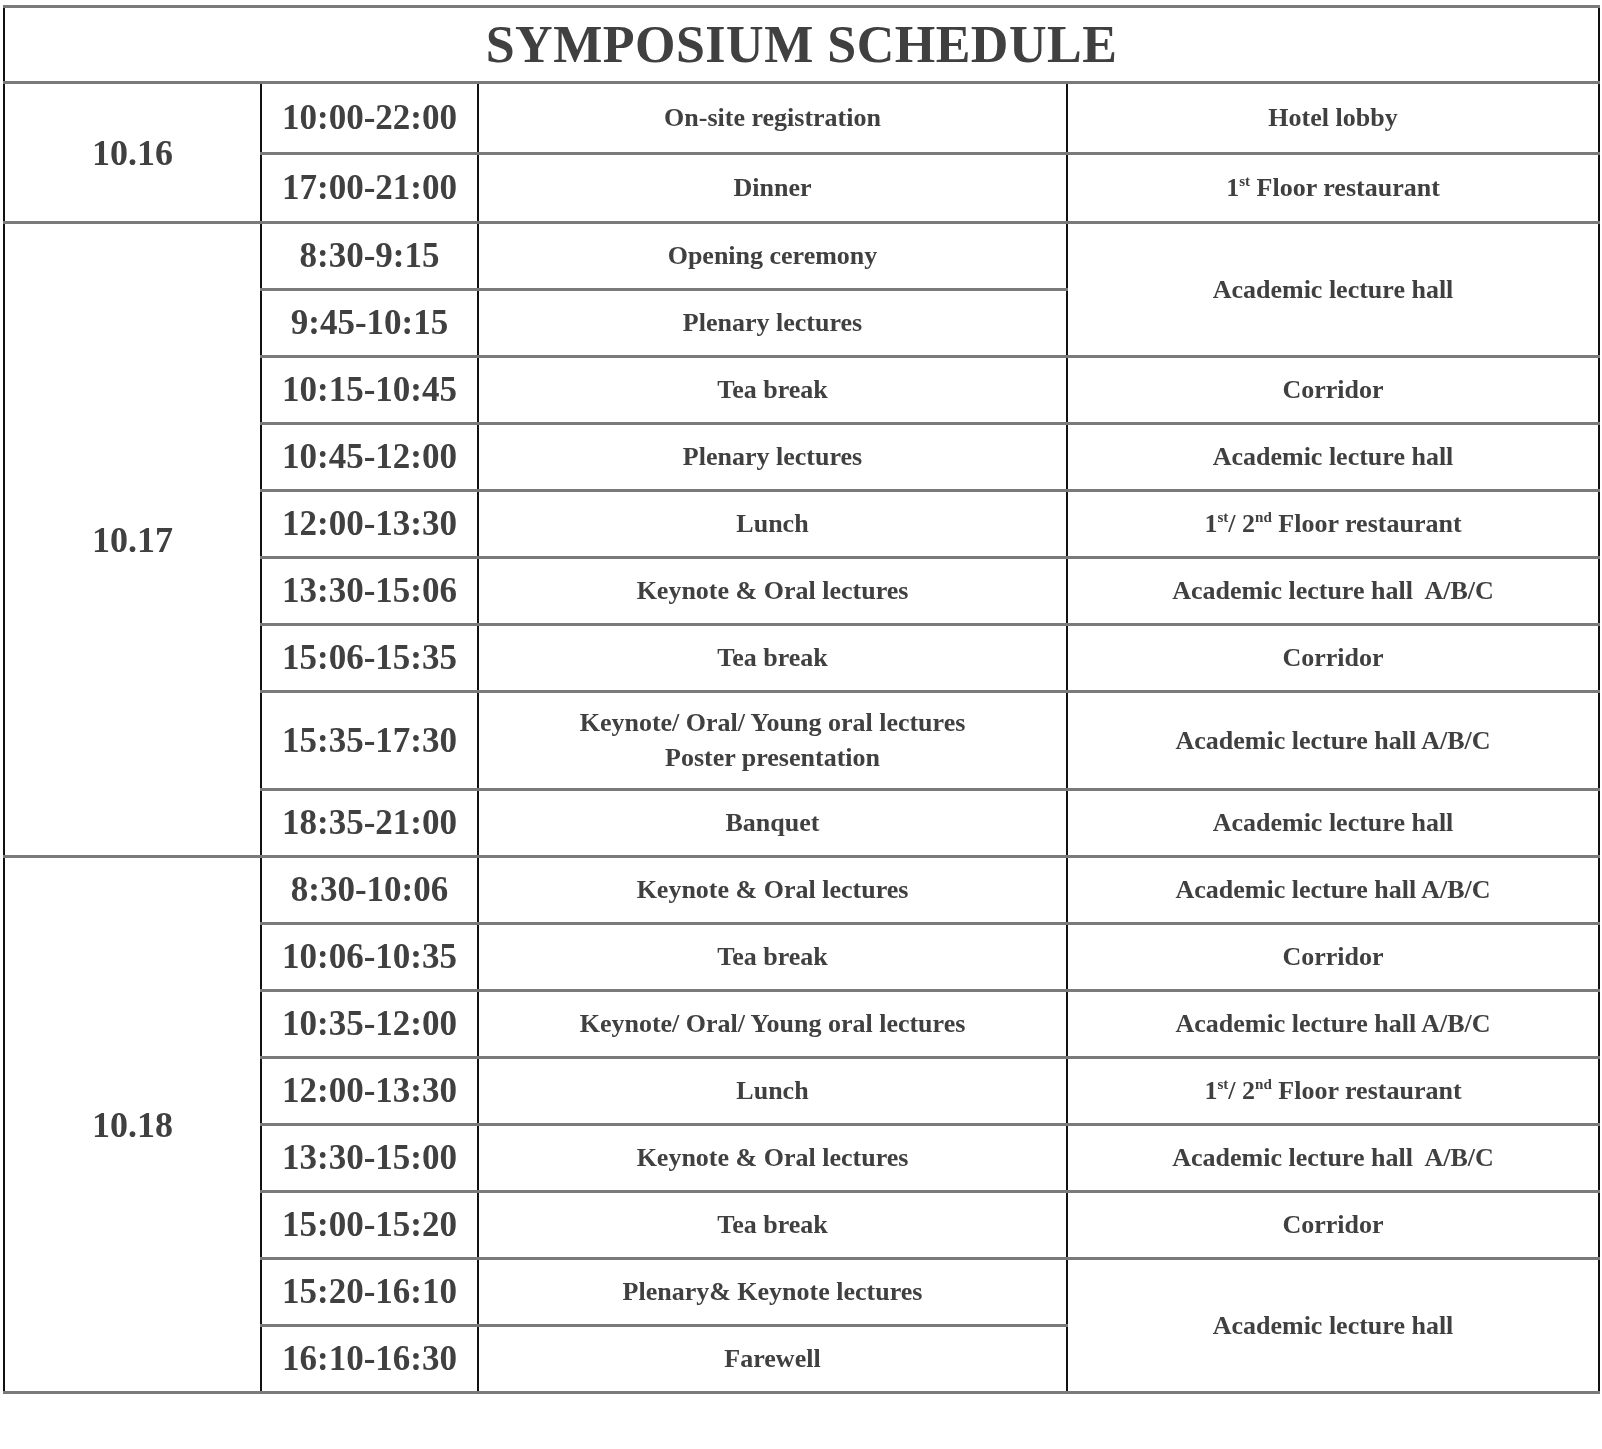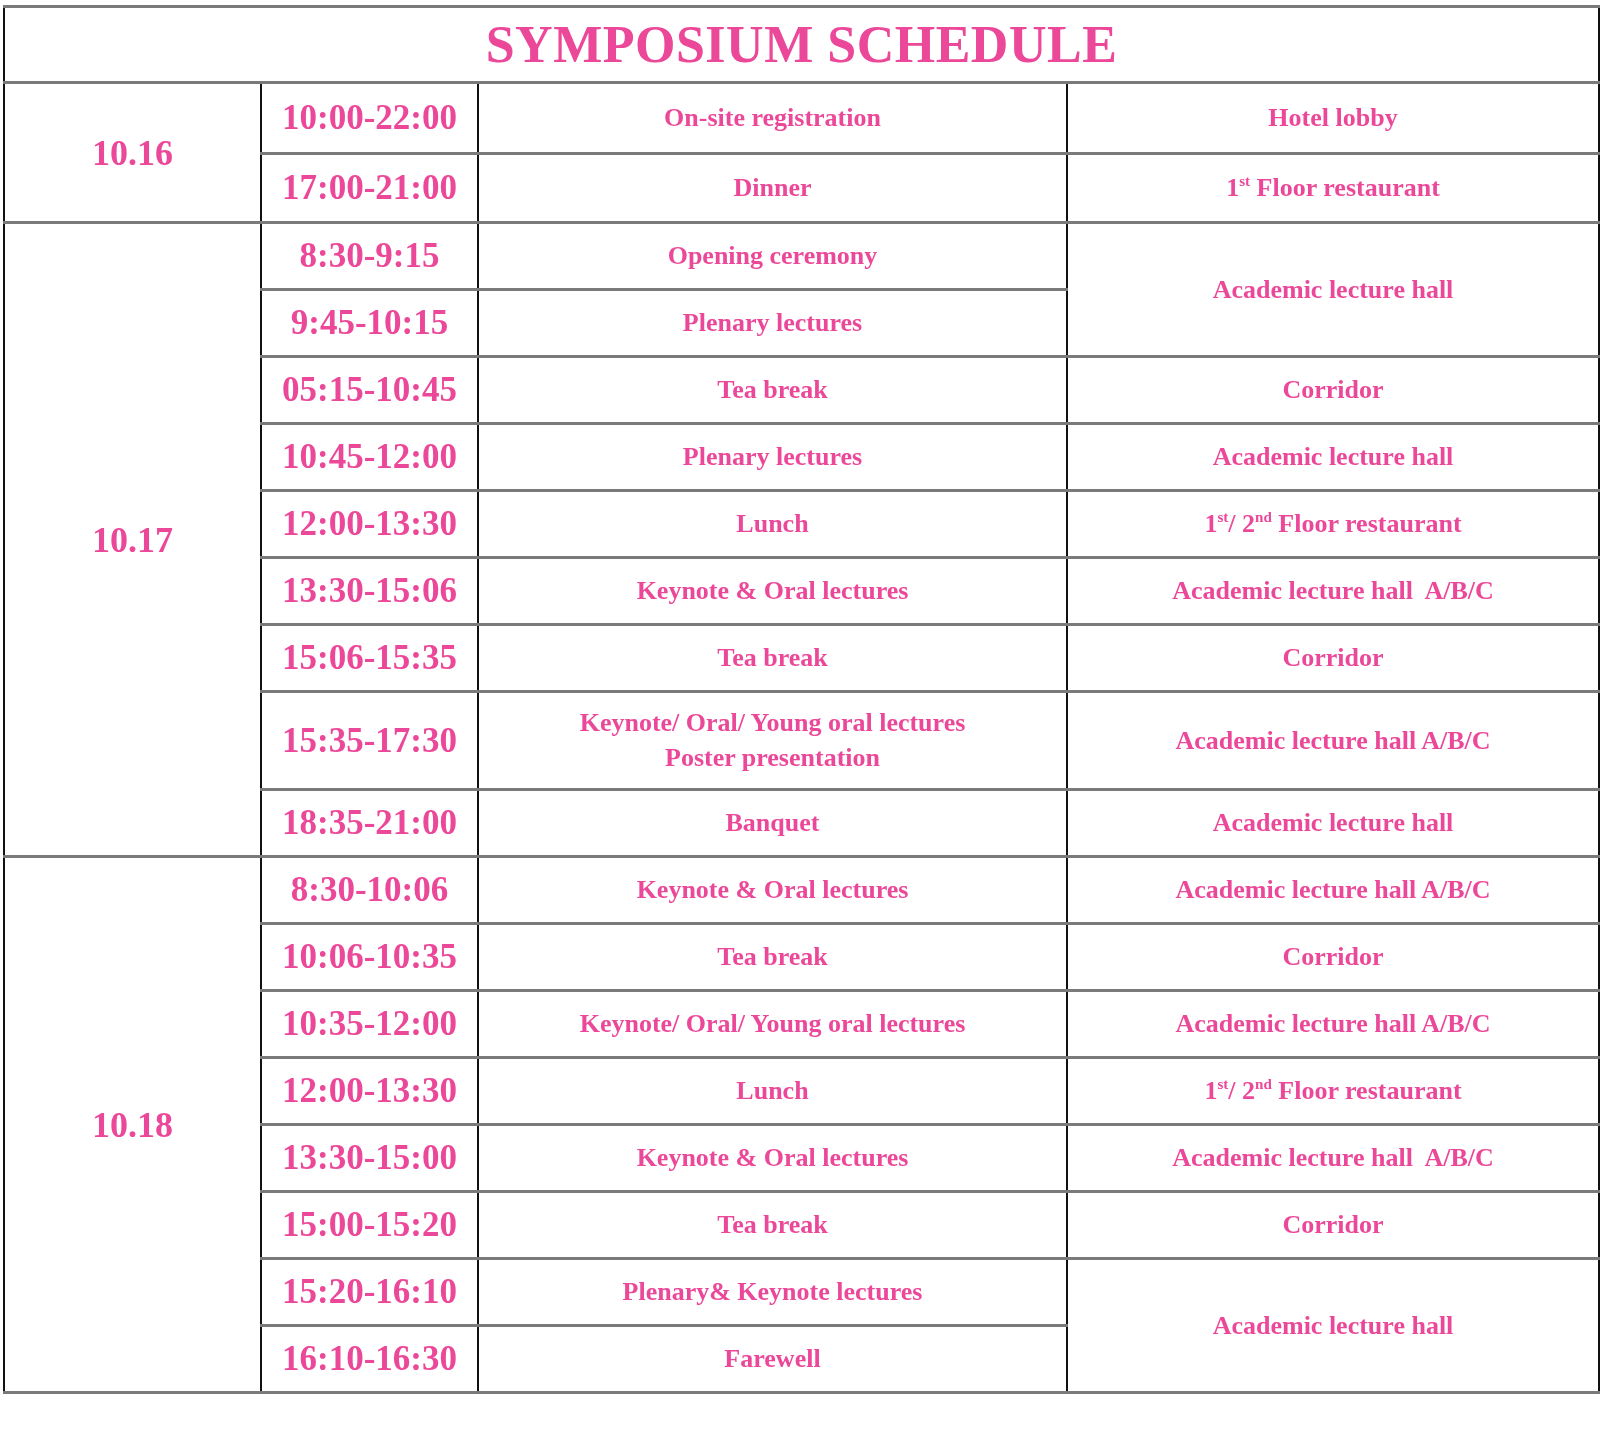--- a/index.html
+++ b/index.html
@@ -3,21 +3,21 @@
 <meta charset="utf-8">
 <style>
   * { box-sizing: border-box; }
   html, body { margin: 0; padding: 0; background: #ffffff; }
   .page {
     position: relative;
     width: 1602px;
     height: 1449px;
     background: #ffffff;
     font-family: "Liberation Serif", "DejaVu Serif", serif;
-    color: #ec4899;
+    color: #404040;
   }
   table.schedule {
     position: absolute;
     left: 3px;
     top: 5px;
     width: 1595px;
     border-collapse: collapse;
     table-layout: fixed;
     border-top: 3px solid #1a1a1a;
     border-left: 2px solid #111;
@@ -87,21 +87,21 @@
       <td class="date-cell" rowspan="9">10.17</td>
       <td class="time-cell">8:30-9:15</td>
       <td class="event-cell">Opening ceremony</td>
       <td class="loc-cell" rowspan="2">Academic lecture hall</td>
     </tr>
     <tr class="row">
       <td class="time-cell">9:45-10:15</td>
       <td class="event-cell">Plenary lectures</td>
     </tr>
     <tr class="row">
-      <td class="time-cell">05:15-10:45</td>
+      <td class="time-cell">10:15-10:45</td>
       <td class="event-cell">Tea break</td>
       <td class="loc-cell">Corridor</td>
     </tr>
     <tr class="row">
       <td class="time-cell">10:45-12:00</td>
       <td class="event-cell">Plenary lectures</td>
       <td class="loc-cell">Academic lecture hall</td>
     </tr>
     <tr class="row">
       <td class="time-cell">12:00-13:30</td>

